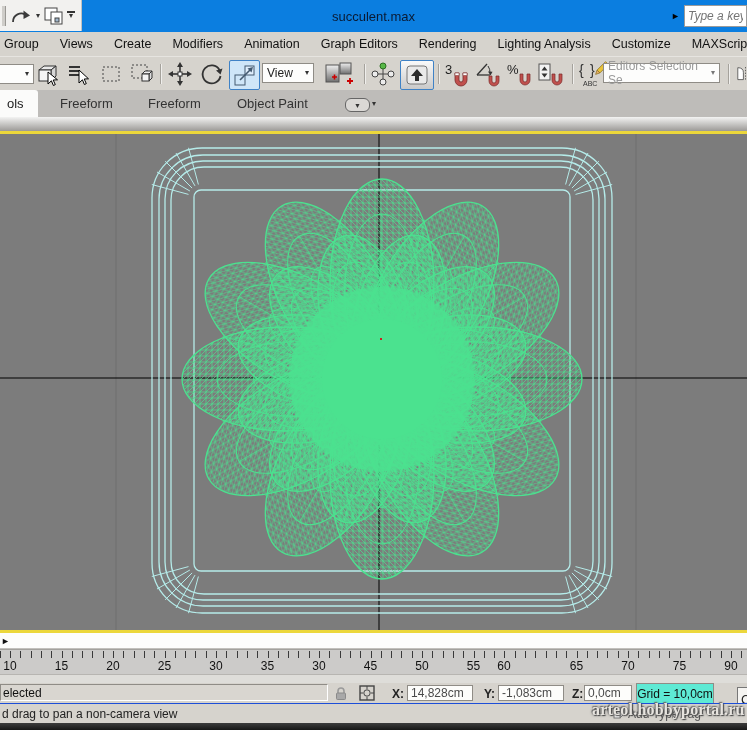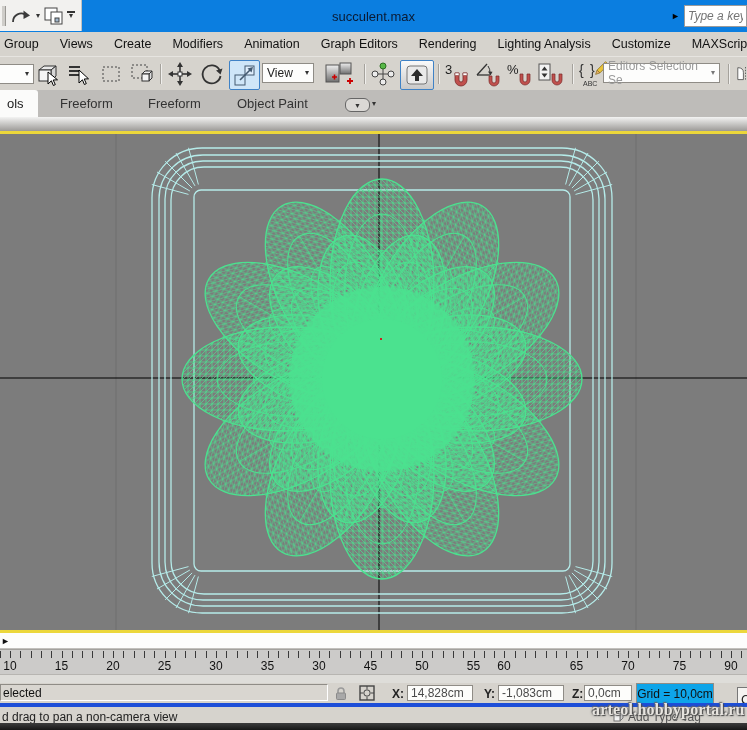--- a/index.html
+++ b/index.html
@@ -51,26 +51,26 @@
   .rlabel{position:absolute;top:9px;width:30px;margin-left:-15px;text-align:center;font-size:12px;color:#111;}
   #rulerpad{position:absolute;left:0;top:674px;width:747px;height:9px;background:#deddd9;border-top:1px solid #b7b5b1;box-sizing:border-box;}
   
   #statusrow1{position:absolute;left:0;top:683px;width:747px;height:20px;background:#d6d3cd;}
   #status-field{position:absolute;left:0;top:1px;width:328px;height:17px;
        border:1px solid;border-color:#8f8c86 #ffffff #ffffff #8f8c86;background:#d9d6d0;
        font-size:12px;color:#111;display:flex;align-items:center;padding-left:2px;box-sizing:border-box;}
   .coordlabel{position:absolute;top:4px;font-size:12px;font-weight:bold;color:#222;}
   .coordfield{position:absolute;top:2px;height:16px;width:66px;border:1px solid #8f8c86;background:#fdfdfb;
        font-size:12px;color:#4a4a4a;padding:0 0 0 3px;box-sizing:border-box;font-family:"Liberation Sans",sans-serif;}
-  #grid-box{position:absolute;left:636px;top:0;width:76px;height:19px;border:1px solid #8f8c86;background:#0ea5e9;
+  #grid-box{position:absolute;left:636px;top:0;width:76px;height:19px;border:1px solid #8f8c86;background:#5eead4;
        display:flex;align-items:center;justify-content:center;font-size:12px;color:#111;}
   #partial-right{position:absolute;left:737px;top:4px;width:20px;height:26px;background:#f5f4f1;border:1px solid #777;
        font-size:13px;color:#222;padding:4px 0 0 3px;box-sizing:border-box;}
   
-  #statusrow2{position:absolute;left:0;top:703px;width:747px;height:20px;background:#d6d3cd;border-top:4px solid #1d4ed8;box-sizing:border-box;}
+  #statusrow2{position:absolute;left:0;top:703px;width:747px;height:20px;background:#d6d3cd;border-top:1px solid #1d4ed8;box-sizing:border-box;}
   #prompt-text{position:absolute;left:2px;top:3px;font-size:12px;color:#222;}
   #addtimetag{position:absolute;left:628px;top:3px;font-size:12px;color:#555;}
   #timetag-icon{position:absolute;left:612px;top:3px;}
   #bottombar{position:absolute;left:0;top:723px;width:747px;height:7px;background:linear-gradient(#3c3c3c,#171717);}
   #watermark{position:absolute;left:592px;top:701px;width:160px;height:24px;font-family:"Liberation Serif",serif;
        font-size:16px;font-weight:bold;color:rgba(243,240,234,0.92);letter-spacing:0.2px;
        text-shadow:1px 1px 1px #4a4a4a,-1px -1px 1px #6a6a6a,0 0 3px #555;pointer-events:none;}
   .ico{display:block;}
 </style>
 </head>

